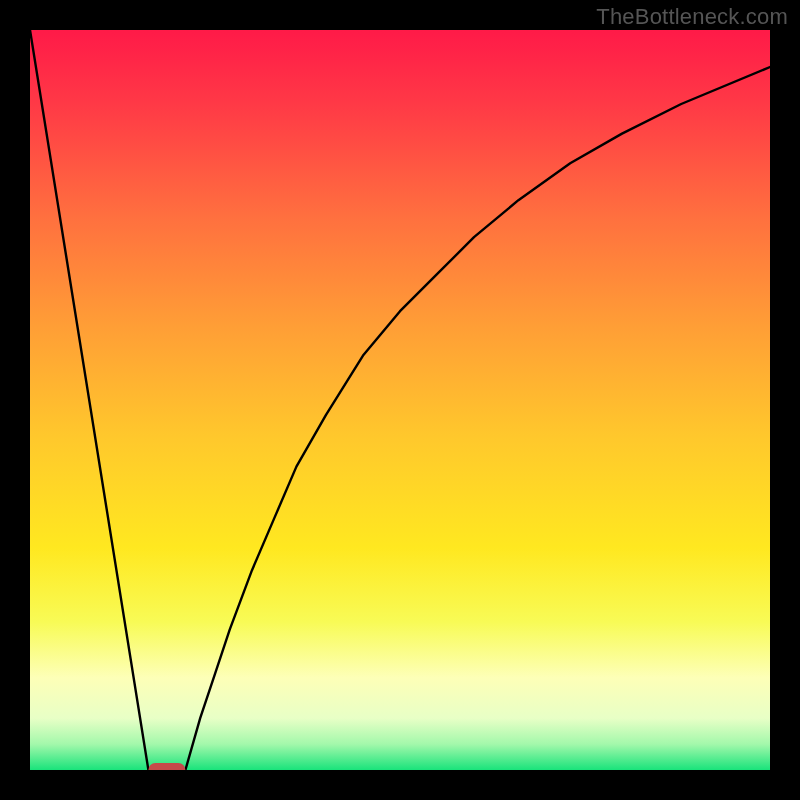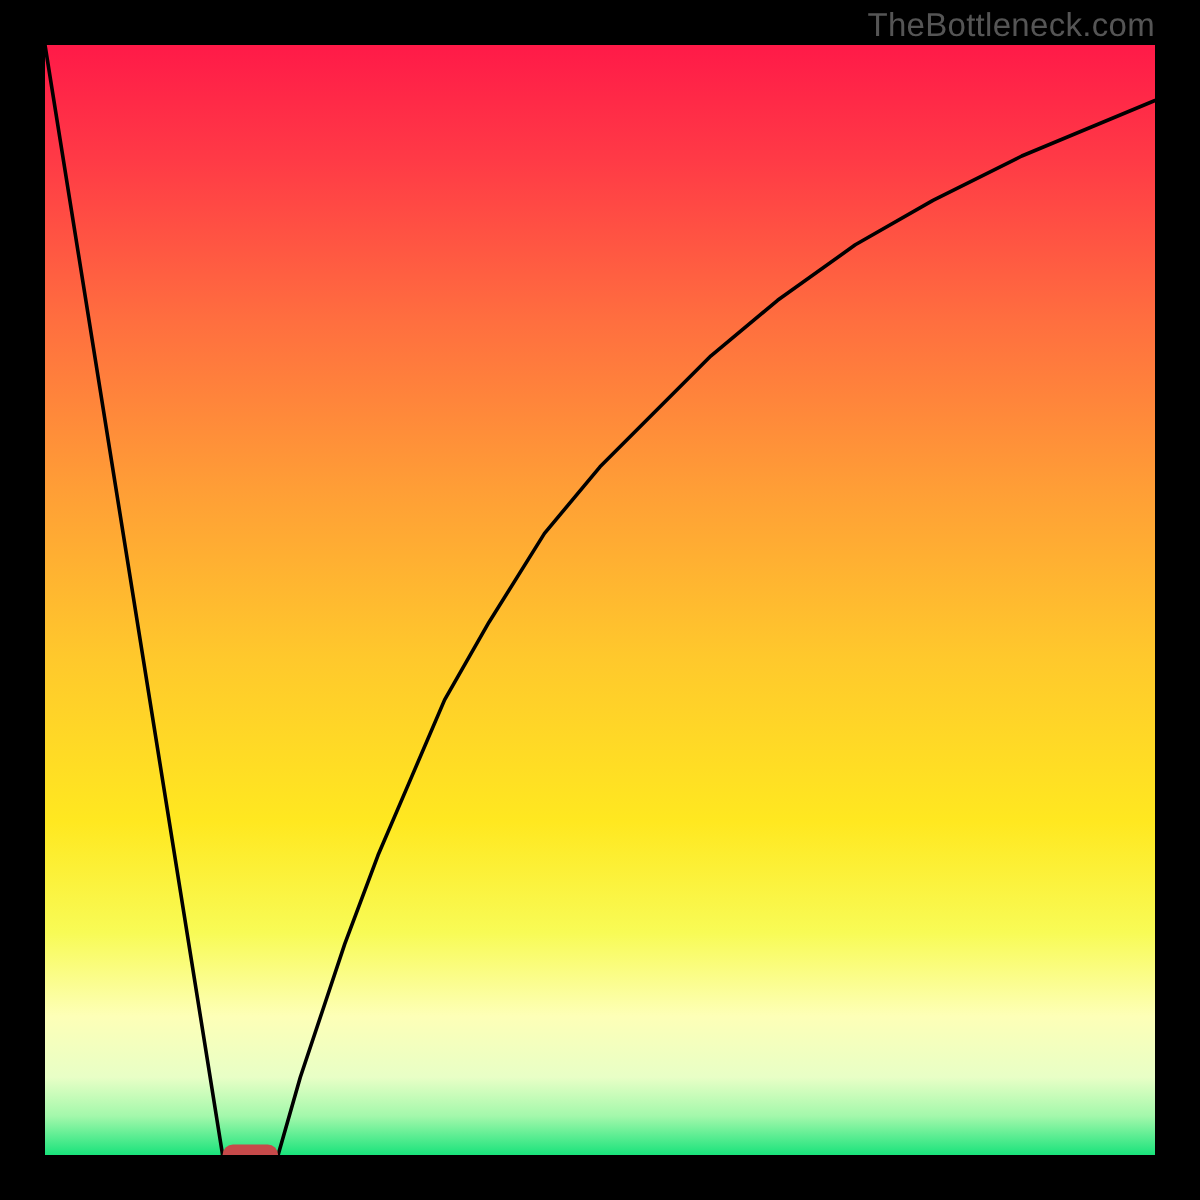--- a/index.html
+++ b/index.html
@@ -20,21 +20,21 @@
   .plot {
     position: absolute;
     left: 30px;
     top: 30px;
     width: 740px;
     height: 740px;
   }
   .watermark {
     position: absolute;
     top: 4px;
-    right: 30px;
+    right: 12px;
     color: #555;
     font-size: 22px;
     font-weight: 500;
     letter-spacing: 0.2px;
   }
   svg { display: block; }
 </style>
 </head>
 <body>
 

